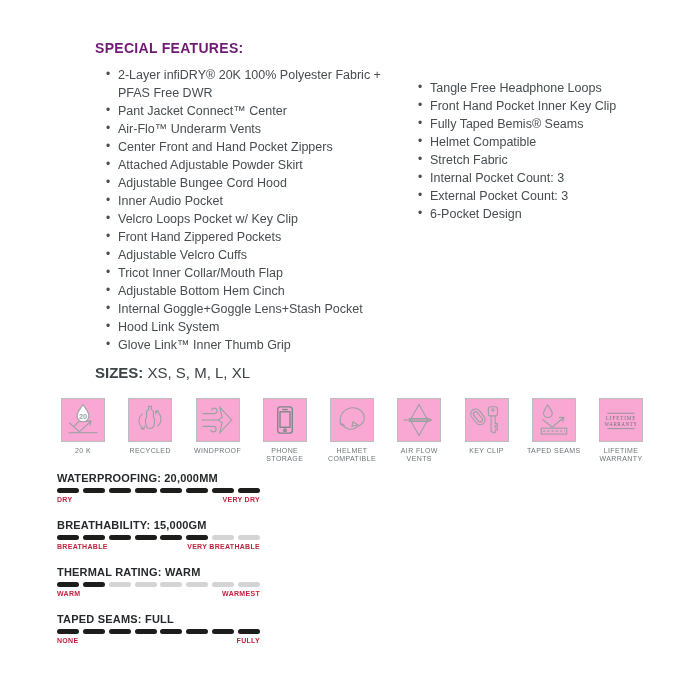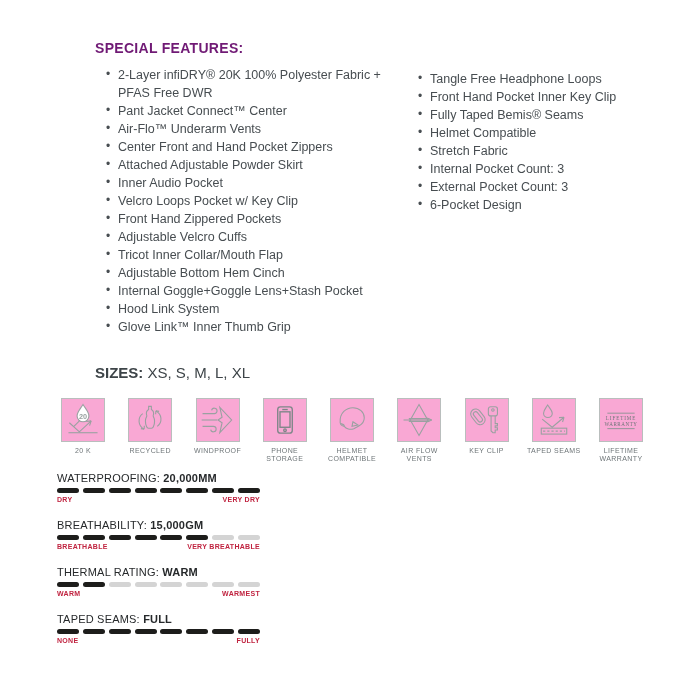--- a/index.html
+++ b/index.html
@@ -15,21 +15,21 @@
     position:absolute;left:95px;top:40px;margin:0;
     font-size:14px;font-weight:bold;letter-spacing:.3px;color:#701a75;
   }
   .feat-list{
     list-style:none;margin:0;padding:0;position:absolute;
     font-size:12.5px;line-height:18px;color:#474d51;
   }
   .feat-list li{padding-left:13px;position:relative;}
   .feat-list li::before{content:"•";position:absolute;left:1px;top:-1px;font-size:12px;color:#474d51;}
   #list-left{left:105px;top:66px;width:308px;}
-  #list-right{left:417px;top:70px;width:238px;}
+  #list-right{left:417px;top:79px;width:238px;}
 
   
   .sizes{position:absolute;left:95px;top:364px;font-size:15px;color:#3d4448;}
   .sizes .lbl{font-weight:bold;}
 
   
   .icons-row{
     position:absolute;left:52px;top:398px;width:600px;
     display:flex;justify-content:space-between;
   }
@@ -40,21 +40,21 @@
   }
   .icon-label{
     margin-top:5px;font-size:7px;line-height:8px;letter-spacing:.4px;
     color:#6e7578;text-align:center;text-transform:uppercase;white-space:pre-line;
   }
 
   
   .ratings{position:absolute;left:57px;top:472px;width:203px;}
   .rating{margin-bottom:16px;}
   .rating-title{font-size:11px;letter-spacing:.2px;color:#26292b;line-height:13px;white-space:nowrap;}
-  .rating-title .rname{font-weight:400;}
+  .rating-title .rname{font-weight:700;}
   .rating-title .rvalue{font-weight:800;}
   .rbar{margin-top:3px;display:flex;justify-content:space-between;width:203px;}
   .seg{width:22px;height:5px;border-radius:2.5px;background:#d4d4d4;}
   .seg.filled{background:#1d1d1b;}
   .rlabels{margin-top:3px;display:flex;justify-content:space-between;width:203px;
     font-size:7px;font-weight:bold;letter-spacing:.3px;color:#c02440;text-transform:uppercase;}
 
   svg{display:block;}
 </style>
 </head>
@@ -63,20 +63,21 @@
 <div class="page">
 
   <h2 class="sf-title">SPECIAL FEATURES:</h2>
 
   <ul class="feat-list" id="list-left">
       <li>2-Layer infiDRY® 20K 100% Polyester Fabric + PFAS Free DWR</li>
       <li>Pant Jacket Connect™ Center</li>
       <li>Air-Flo™ Underarm Vents</li>
       <li>Center Front and Hand Pocket Zippers</li>
       <li>Attached Adjustable Powder Skirt</li>
+      <li>Adjustable Bungee Cord Hood</li>
       <li>Inner Audio Pocket</li>
       <li>Velcro Loops Pocket w/ Key Clip</li>
       <li>Front Hand Zippered Pockets</li>
       <li>Adjustable Velcro Cuffs</li>
       <li>Tricot Inner Collar/Mouth Flap</li>
       <li>Adjustable Bottom Hem Cinch</li>
       <li>Internal Goggle+Goggle Lens+Stash Pocket</li>
       <li>Hood Link System</li>
       <li>Glove Link™ Inner Thumb Grip</li>
     </ul>

